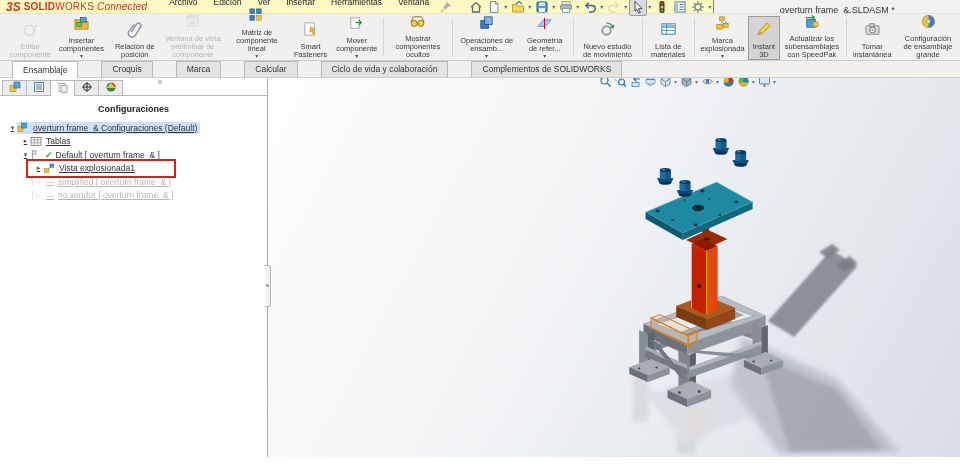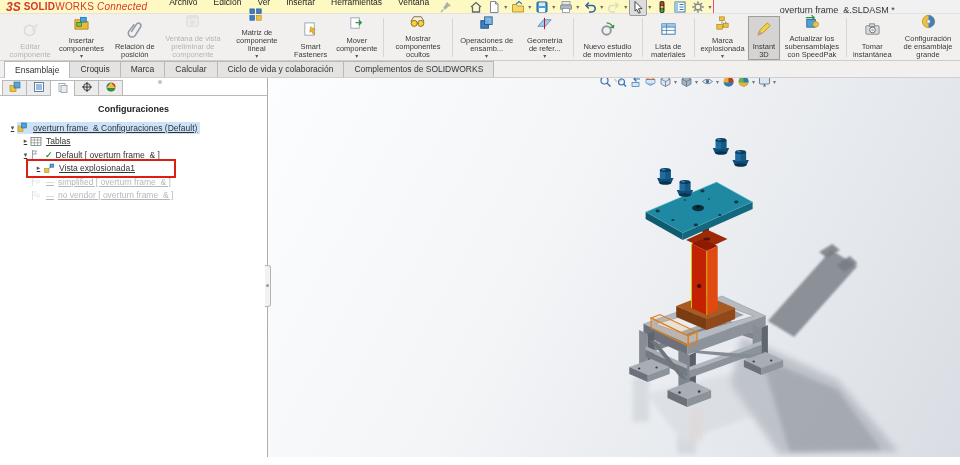--- a/index.html
+++ b/index.html
@@ -34,22 +34,22 @@
     padding:1px 3px 0 3px;max-width:64px;min-width:32px;border:1px solid transparent;cursor:default;}
   .rbn-btn svg{width:17px;height:17px;flex:0 0 auto;}
   .rbn-label{font-size:7.5px;line-height:8px;text-align:center;color:#3a3a3a;margin-top:1px;}
   .rbn-caret{font-size:6px;line-height:5px;color:#555;margin-top:1px;}
   .rbn-btn.disabled svg{filter:grayscale(1);opacity:.45;}
   .rbn-btn.disabled .rbn-label{color:#b5b5b5;}
   .rbn-btn.pressed{background:#d5d4d3;border-color:#9c9c9c;}
   .rbn-sep{width:1px;background:#d7d6d5;margin:2px 2px 3px 2px;}
 
   
-  .cmdtabs{height:17px;background:#f1f0ef;display:flex;align-items:flex-end;padding-left:4px;
-    border-bottom:1px solid #cfcfcf;position:relative;z-index:3;}
+  .cmdtabs{height:17px;background:#f1f0ef;display:flex;align-items:flex-end;padding-left:12px;
+    border-bottom:1px solid #cfcfcf;position:relative;z-index:3;gap:24px;}
   .ctab{font-size:8.5px;color:#333;padding:0 10px;line-height:15px;background:#e4e3e2;
     border:1px solid #b9b9b9;border-bottom:none;margin-right:-1px;cursor:default;}
   .ctab.active{background:#fff;position:relative;z-index:2;margin-bottom:-1px;line-height:16px;}
 
   
   .content{display:flex;height:379px;position:relative;}
 
   
   .panel{width:268px;background:#fff;border-right:1px solid #aeaeae;position:relative;flex:0 0 auto;}
   .panel-dot{position:absolute;left:158px;top:2px;width:4px;height:4px;border-radius:50%;

